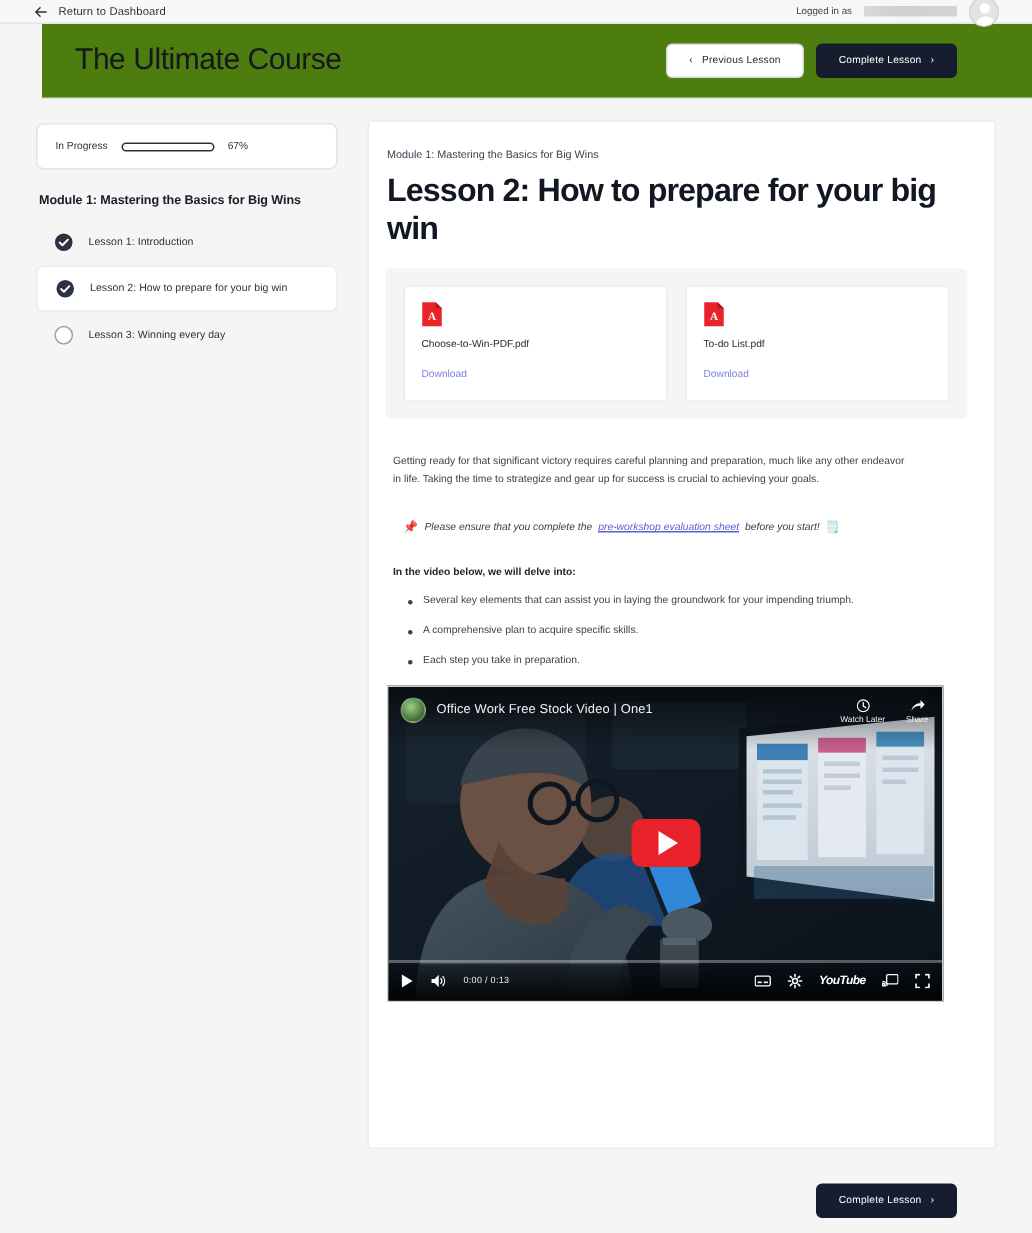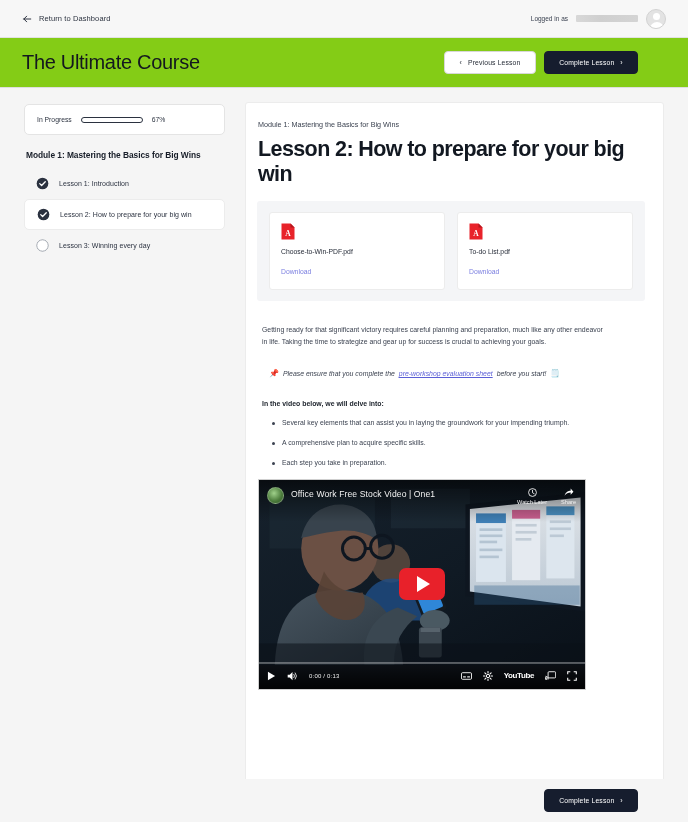--- a/index.html
+++ b/index.html
@@ -6,21 +6,21 @@
   html, body {
     width: 688px; height: 822px;
     background: #f5f5f5;
     font-family: "Liberation Sans", sans-serif;
     color: #1d2430;
     overflow: hidden;
   }
 
   
   .topbar {
-    height: 38px;
+    height: 16px;
     background: #f7f7f7;
     border-bottom: 1px solid #e2e2e2;
     display: flex; align-items: center;
     padding: 0 22px;
     position: relative;
   }
   .return-link {
     display: flex; align-items: center; gap: 7px;
     font-size: 7.5px; color: #2c3340; text-decoration: none;
     letter-spacing: .1px;
@@ -46,24 +46,25 @@
     background:#fff; left:6.0px; top:3.5px;
   }
   .avatar::after {
     content:""; position:absolute; width:14px; height:9px; border-radius:7px 7px 0 0;
     background:#fff; left:2.5px; top:12px;
   }
 
   
   .course-header {
     height: 50px;
-    background: #84cc16;
+    background: #4d7c0f;
     border-bottom: 1px solid #dedede;
     display: flex; align-items: center;
     padding: 0 50px 0 22px;
+    margin-left: 28px;
   }
   .course-title {
     font-size: 20px; font-weight: 400; letter-spacing: -.3px; color: #14181f;
   }
   .header-actions { margin-left: auto; display: flex; align-items: center; gap: 8px; }
   .btn {
     font-size: 6.8px; letter-spacing: .15px;
     display: inline-flex; align-items: center; justify-content: center; gap: 6px;
     border-radius: 4px; cursor: pointer; white-space: nowrap;
   }
@@ -166,21 +167,21 @@
     font-size: 6.9px; color: #3b4250; position: relative;
     padding-left: 10px; margin-bottom: 13px;
   }
   ul.points li::before {
     content: ""; position: absolute; left: 0; top: 3px;
     width: 3px; height: 3px; border-radius: 50%; background: #3b4250;
   }
 
   
   .video {
-    position: relative; width: 328px; height: 211px;
+    position: relative; width: 371px; height: 211px;
     margin: 5px 0 0 1px; background: #0d1117;
     border: 1px solid #cfcfcf; overflow: hidden;
   }
   .vid-bg { position: absolute; inset: 0; }
   .vid-top {
     position: absolute; top: 0; left: 0; right: 0; height: 42px;
     background: linear-gradient(180deg, rgba(0,0,0,.62), rgba(0,0,0,0));
     display: flex; align-items: flex-start; padding: 7px 9px 0 8px; gap: 7px;
   }
   .vid-channel {
@@ -204,21 +205,21 @@
   }
   .vid-bottom {
     position: absolute; left: 0; right: 0; bottom: 0; height: 26px;
     background: linear-gradient(0deg, rgba(0,0,0,.85), rgba(0,0,0,.05));
     display: flex; align-items: center; padding: 0 8px; gap: 11px;
   }
   .scrub { position: absolute; left: 0; right: 0; bottom: 25px; height: 2px; background: rgba(255,255,255,.32); }
   .ctrl { cursor: pointer; display:flex; align-items:center; }
   .time { color: #eee; font-size: 6px; letter-spacing: .2px; }
   .vb-right { margin-left: auto; display: flex; align-items: center; gap: 11px; }
-  .yt-logo { color: #fff; font-size: 8px; font-weight: 700; letter-spacing: -.4px; }
+  .yt-logo { color: #fff; font-size: 8px; font-weight: 700; letter-spacing: -.4px; font-style: italic; }
 
   
   .footer {
     position: absolute; left: 0; right: 0; bottom: 0; height: 43px;
     background: #f5f5f5; display: flex; align-items: center;
     justify-content: flex-end; padding-right: 50px;
   }
   .footer .btn-complete { width: 94px; height: 23px; }
 </style>
 </head>

